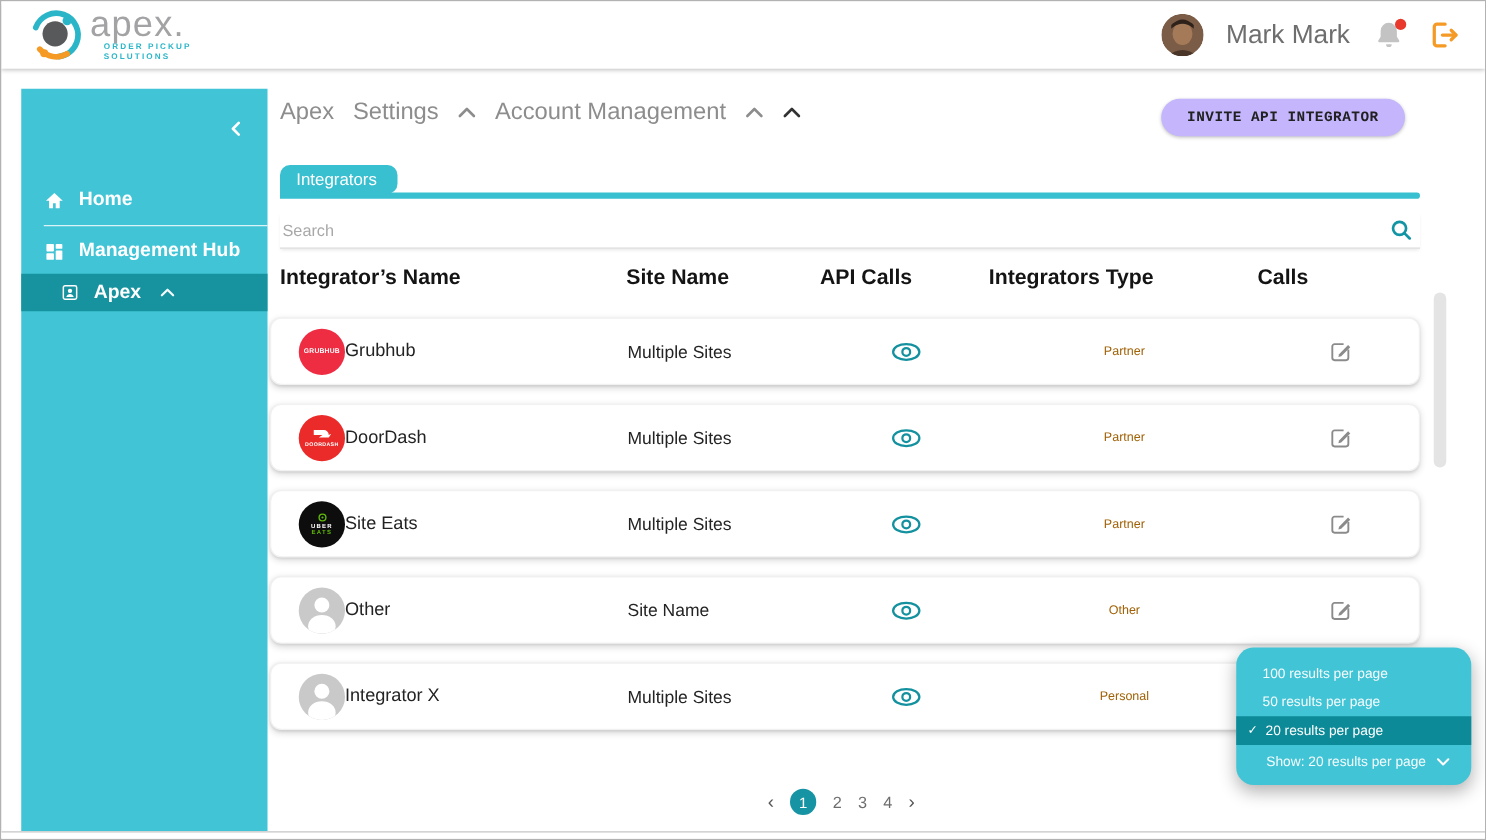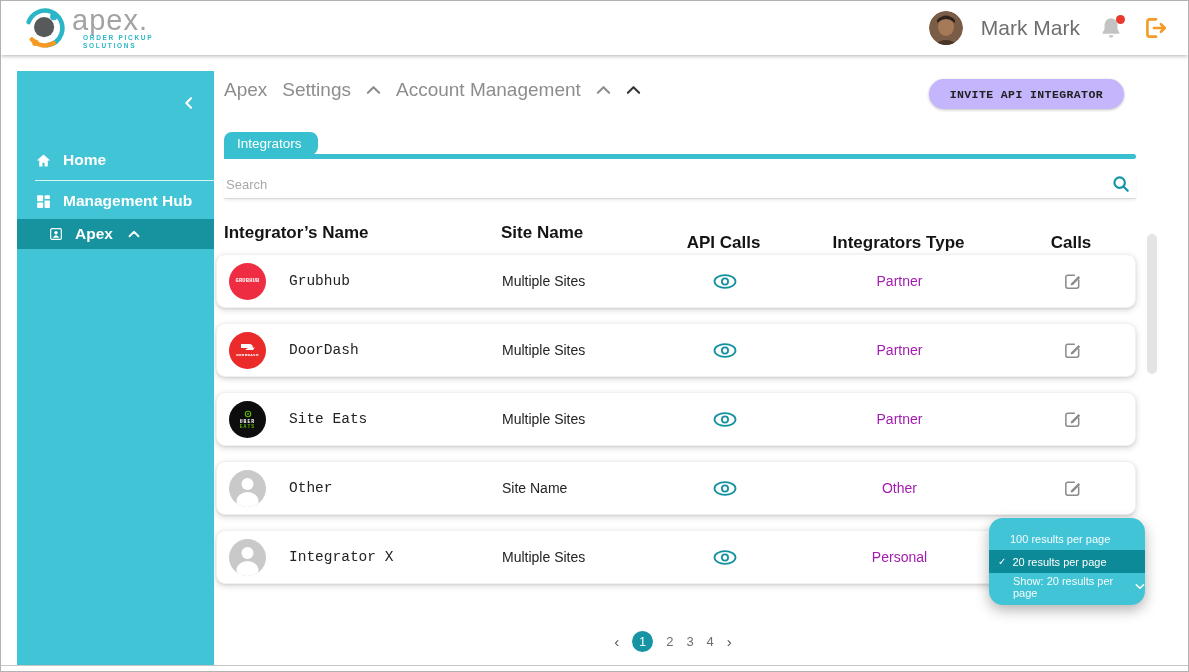--- a/index.html
+++ b/index.html
@@ -58,53 +58,53 @@
                 display:flex; align-items:center; }
   .search-row input { flex:1; border:none; outline:none; font-family:inherit; font-size:13px;
                       color:#c2410c; padding:0 2px; background:transparent; }
   .search-row input::placeholder { color:#a8a8a8; }
   .search-icon { margin-right:6px; cursor:pointer; display:flex; }
 
   .grid5 { display:grid; grid-template-columns:285px 155px 135px 215px 130px; align-items:center; }
   .thead { position:absolute; top:157px; left:18px; width:920px; font-size:17px; font-weight:bold;
            color:#141414; }
   .thead .h1 { padding-left:8px; }
-  .center { text-align:center;margin-top:21px; }
+  .center { text-align:left; }
 
   .rows { position:absolute; top:199px; left:18px; width:920px; display:flex; flex-direction:column; gap:15px; }
   .row-card { height:54px; background:#fff; border-radius:9px; border:1px solid #f1f1f1;
               box-shadow:0 1px 2px rgba(0,0,0,.07), 0 2px 6px rgba(0,0,0,.16); }
-  .name-cell { display:flex; align-items:center; gap:23px; padding-left:12px;font-family:Liberation Mono, monospace; }
+  .name-cell { display:flex; align-items:center; padding-left:22px; }
   .badge { width:37px; height:37px; border-radius:50%; display:flex; flex-direction:column;
            align-items:center; justify-content:center; flex-shrink:0; color:#fff; overflow:hidden; }
   .badge-grubhub { background:#ee2d43; }
   .badge-grubhub .bt { font-size:5.4px; font-weight:bold; letter-spacing:.2px; }
   .badge-doordash { background:#eb2a2a; }
   .badge-doordash .bt { font-size:4.2px; font-weight:bold; letter-spacing:.3px; margin-top:1px; }
   .badge-uber { background:#0d0d0d; }
   .badge-uber .bt-top { font-size:4.8px; font-weight:bold; letter-spacing:1px; color:#fff; margin-top:1px; }
   .badge-uber .bt-bottom { font-size:4.8px; font-weight:bold; letter-spacing:1px; color:#5fb709; }
   .badge-person { background:#c9c9c9; position:relative; }
   .name { font-size:14.5px; color:#232323; }
   .cell-site { font-size:14px; color:#232323; }
-  .cell-type { font-size:14px; color:#a21caf; text-align:center; }
+  .cell-type { font-size:10px; color:#a16207; text-align:center; }
   .cell-icon { display:flex; justify-content:center; }
   .icon-btn { cursor:pointer; display:flex; }
 
   .pagination { position:absolute; top:576px; left:0; width:950px; display:flex; justify-content:center;
                 align-items:center; gap:13px; font-size:13px; color:#6d6d6d; }
   .pg { cursor:pointer; }
   .pg.current { width:21px; height:21px; border-radius:50%; background:#1794a3; color:#fff;
                 display:flex; align-items:center; justify-content:center; font-size:12px; }
   .pg-arrow { font-size:15px; color:#555; cursor:pointer; }
 
   .scroll-thumb { position:absolute; left:949px; top:179px; width:10px; height:140px;
                   background:#e4e4e4; border-radius:5px; cursor:grab; }
 
-  .results-dropdown { position:absolute; left:791px; top:463px; width:156px; background:#41c4d5;
+  .results-dropdown { position:absolute; left:791px; top:463px; width:188px; background:#41c4d5;
                       border-radius:14px; z-index:40; box-shadow:0 5px 14px rgba(0,0,0,.3);
                       padding:9px 0 7px; color:#fff; font-size:11px; }
   .opt { height:23px; display:flex; align-items:center; padding-left:21px; cursor:pointer;
          color:rgba(255,255,255,.95); }
   .opt.selected { background:#0d8a97; padding-left:9px; gap:6px; color:#fff; }
   .opt .check { font-size:10px; }
   .opt.footer { padding-left:24px; gap:8px; margin-top:2px; }
 
   .bottom-strip { position:absolute; left:0; right:0; bottom:0; height:6px; background:#fff;
                   border-top:1px solid #c6c6c6; z-index:25; }
@@ -402,20 +402,21 @@
       <span class="pg">2</span>
       <span class="pg">3</span>
       <span class="pg">4</span>
       <span class="pg-arrow">›</span>
     </div>
 
     <div class="scroll-thumb"></div>
 
     <div class="results-dropdown">
       <div class="opt">100 results per page</div>
+      <div class="opt">50 results per page</div>
       <div class="opt selected">
         <span class="check">✓</span>
         <span>20 results per page</span>
       </div>
       <div class="opt footer">
         <span>Show: 20 results per page</span>
         <svg width="11" height="7" viewBox="0 0 16 10" fill="none" stroke="#fff" stroke-width="2.4" stroke-linecap="round" stroke-linejoin="round">
           <path d="M2 2l6 6 6-6"></path>
         </svg>
       </div>

